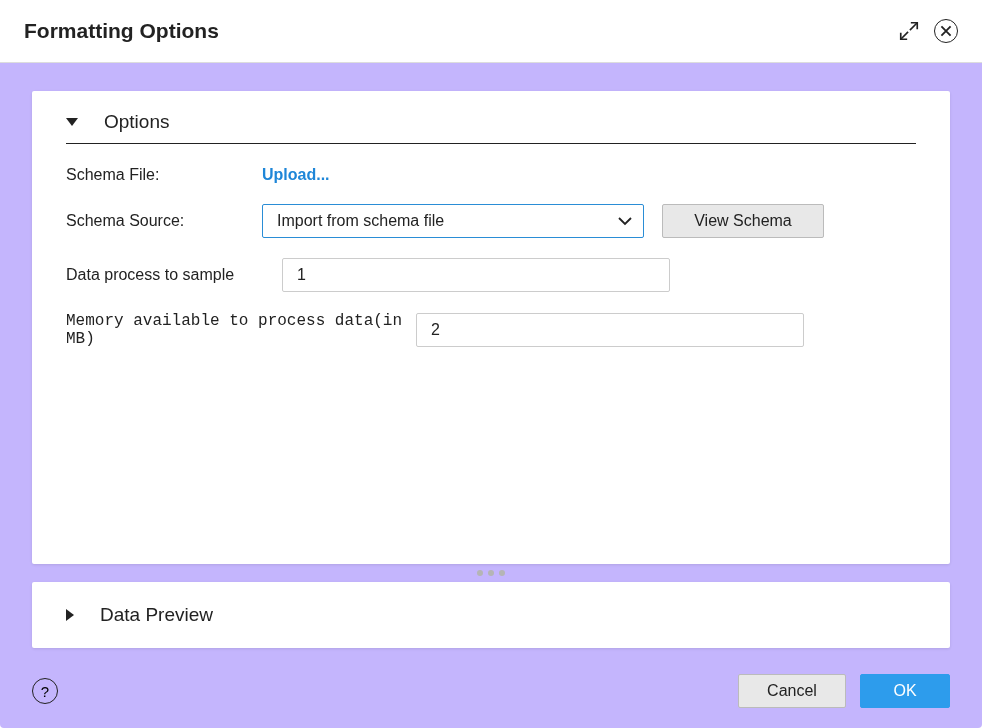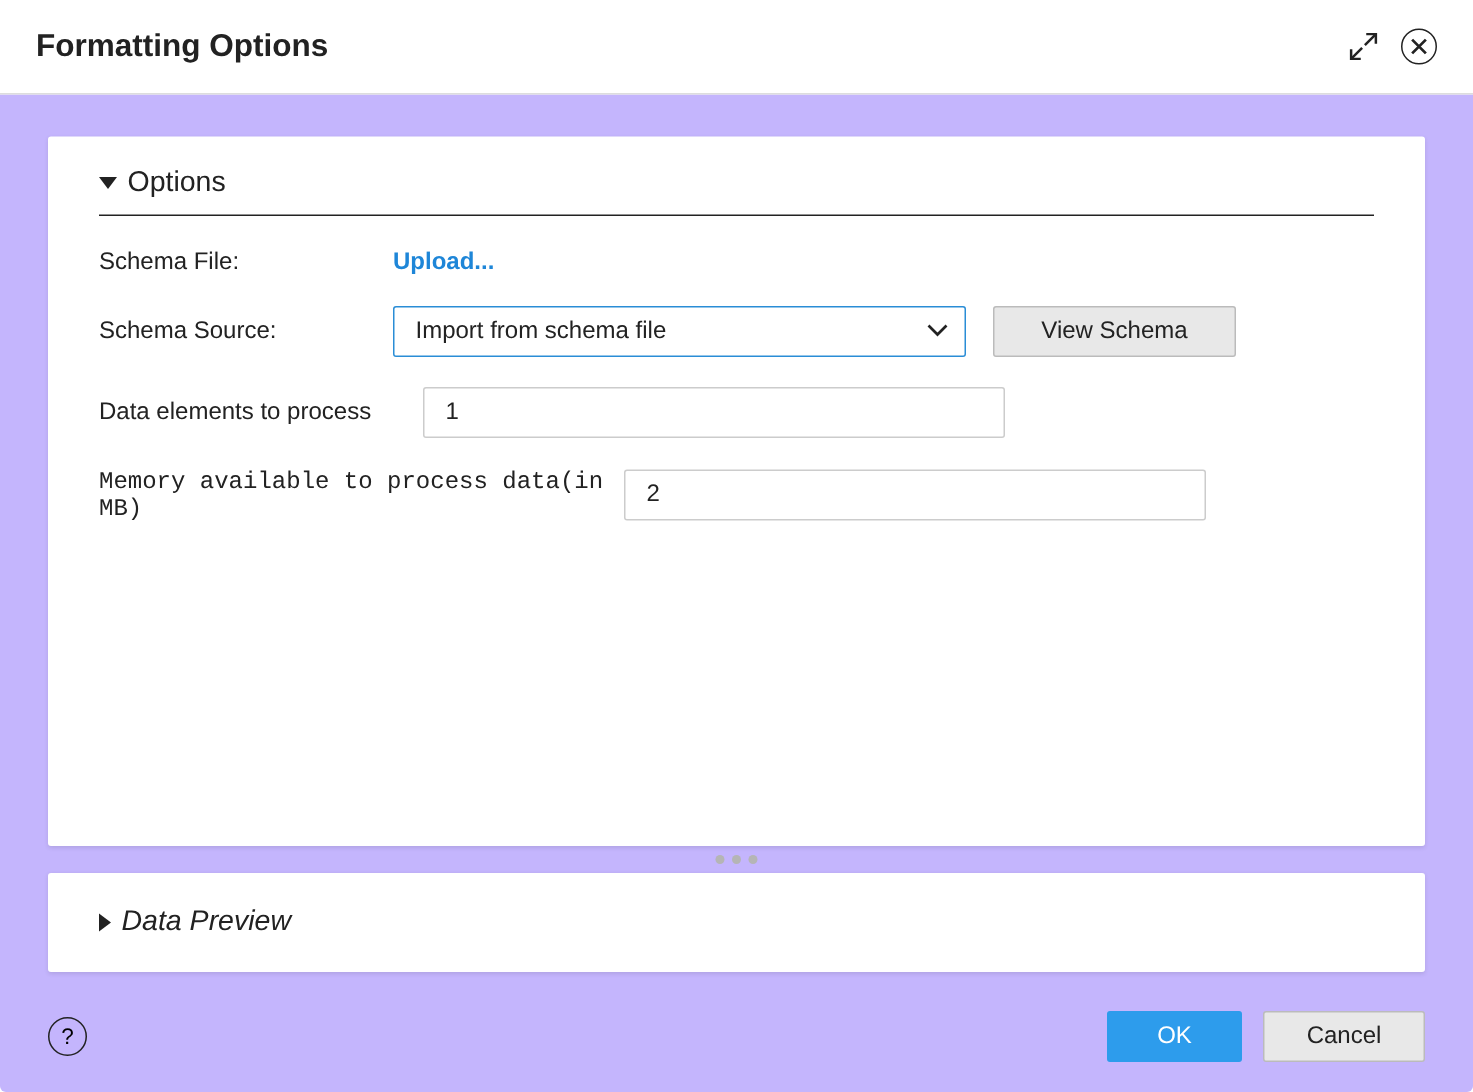--- a/index.html
+++ b/index.html
@@ -83,27 +83,26 @@
       box-shadow: 0 1px 3px rgba(0,0,0,0.1);
     }
     
     .panel.options-panel {
       flex: 1;
       min-height: 0;
     }
     
     .panel.preview-panel {
       padding: 22px 34px;
-      font-style: italic;
     }
     
     .section-header {
       display: flex;
       align-items: center;
-      gap: 7px;
+      gap: 26px;
       padding-bottom: 10px;
       border-bottom: 1px solid #222;
       margin-bottom: 22px;
       cursor: pointer;
     }
     
     .section-header.no-border {
       border-bottom: none;
       margin-bottom: 0;
       padding-bottom: 0;
@@ -340,21 +339,21 @@
             <svg viewBox="0 0 14 10" fill="none" stroke-width="1.8">
               <path d="M1 2l6 6 6-6"></path>
             </svg>
           </span>
         </div>
         <button class="btn btn-secondary btn-view-schema">View Schema</button>
       </div>
 
       <div class="form-row">
         <div class="label-col-mid">
-          <span class="form-label">Data elements to process</span>
+          <span class="form-label">Data process to sample</span>
         </div>
         <input type="text" class="text-input text-input-388" value="1" style="">
       </div>
 
       <div class="form-row">
         <div class="label-col-wide">
           <span class="form-label">Memory available to process data(in MB)</span>
         </div>
         <input type="text" class="text-input text-input-388" value="2" style="">
       </div>
@@ -375,18 +374,18 @@
 
   </div>
 
   <div class="dialog-footer">
     <div class="footer-left">
       <div class="help-icon">
         <span>?</span>
       </div>
     </div>
     <div class="footer-right">
+      <button class="btn btn-secondary btn-cancel">Cancel</button>
       <button class="btn btn-primary">OK</button>
-      <button class="btn btn-secondary btn-cancel">Cancel</button>
     </div>
   </div>
 
 </div>
 
 </body></html>

